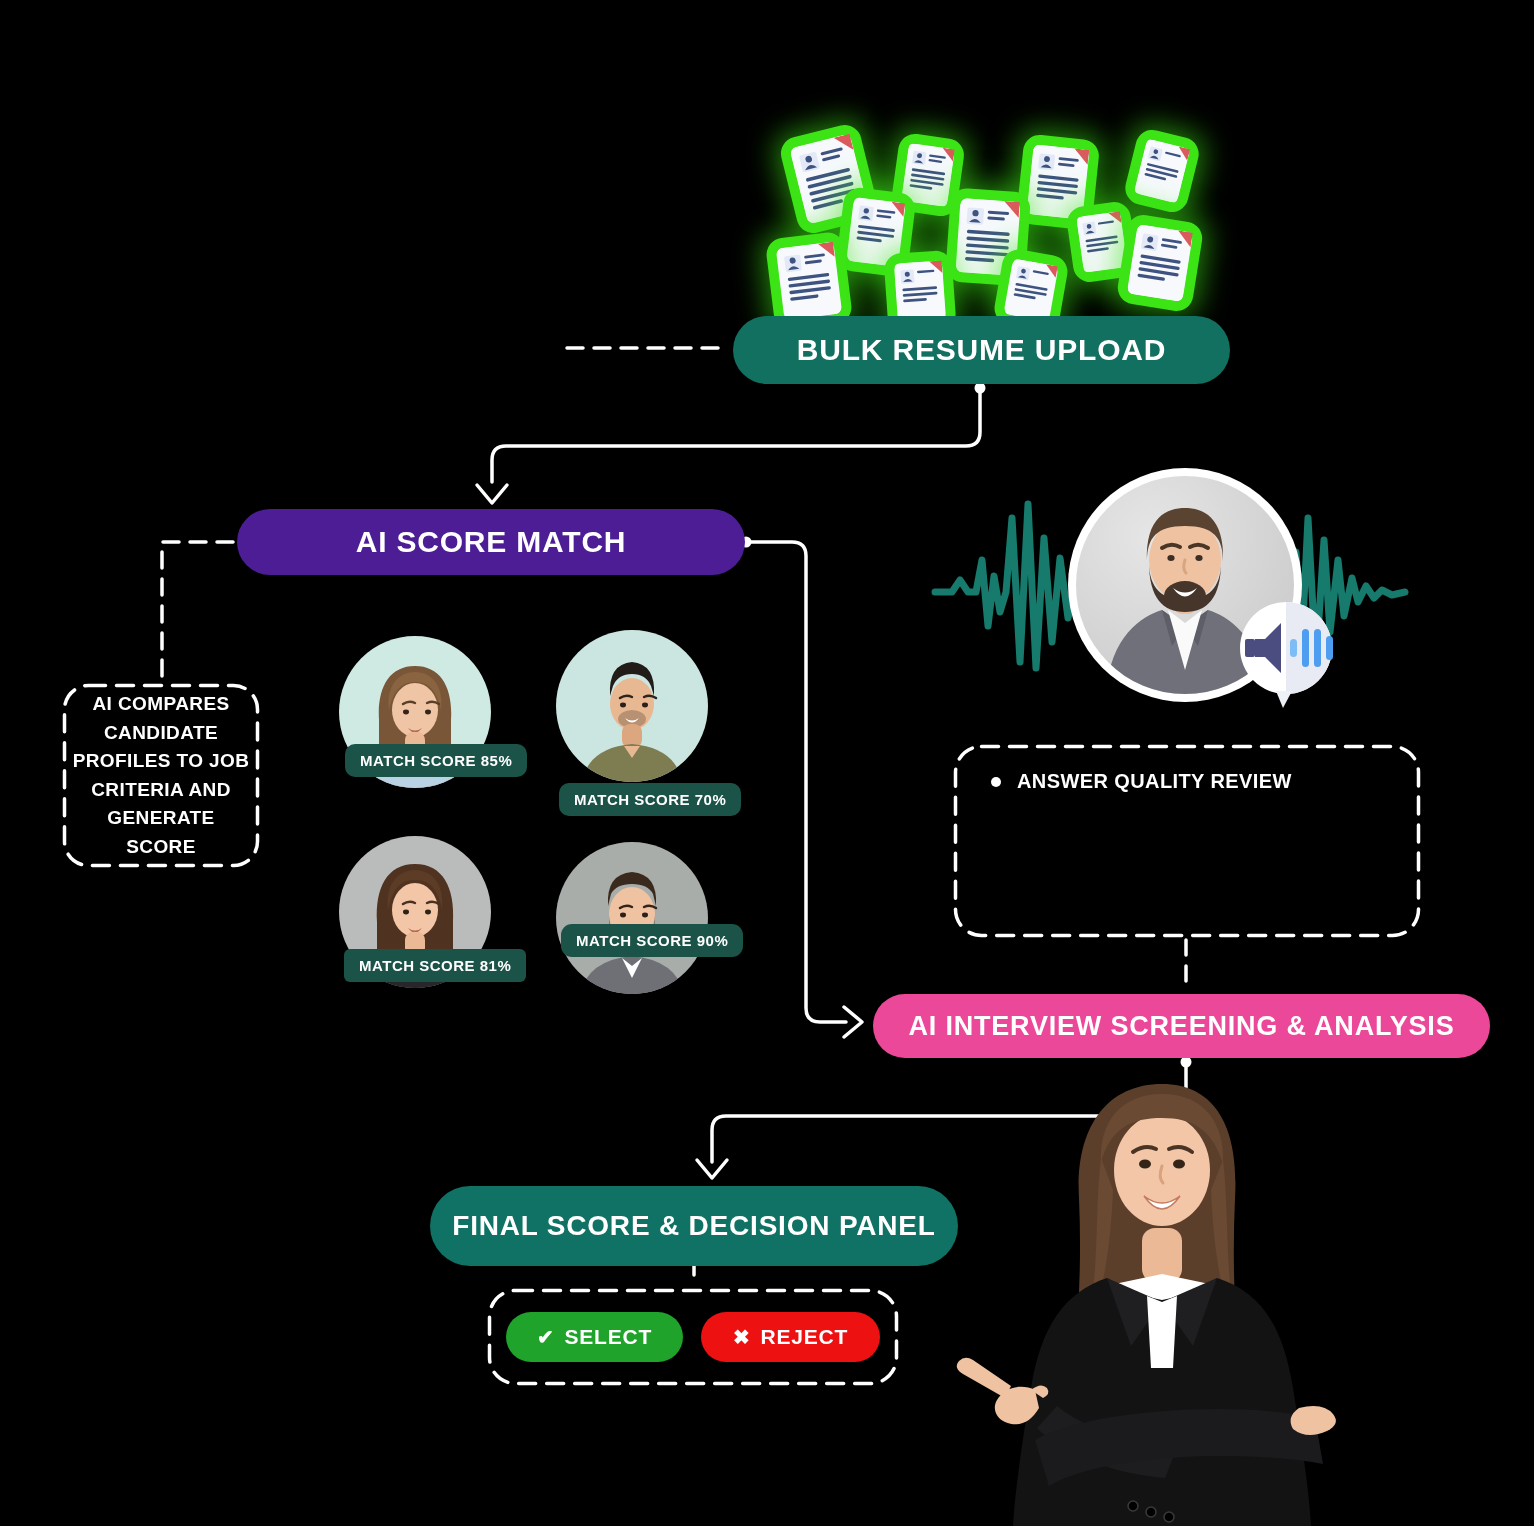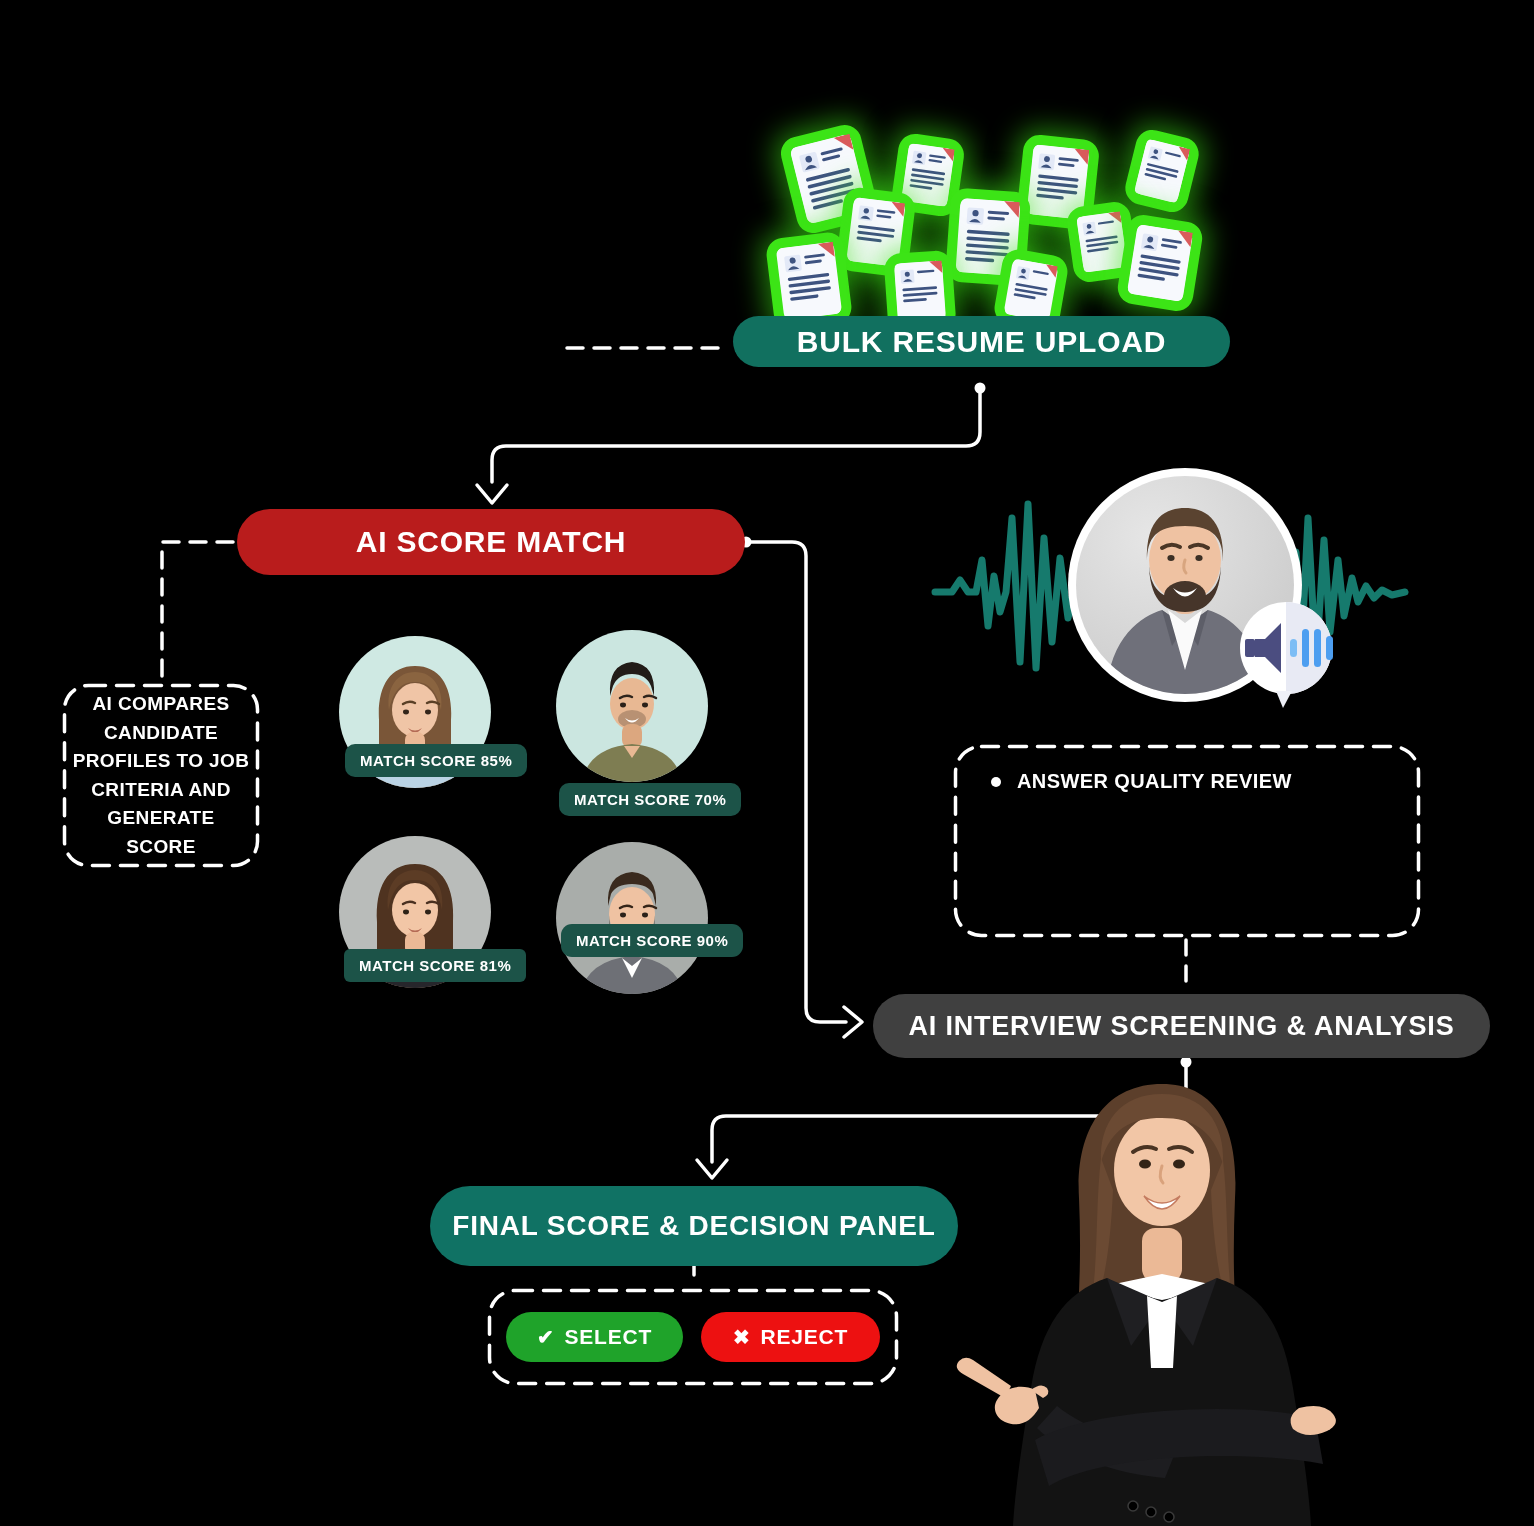--- a/index.html
+++ b/index.html
@@ -10,23 +10,23 @@
   svg{display:block}
   
   .connectors{position:absolute;left:0;top:0;z-index:1;}
   
   .pill{
     position:absolute;z-index:2;background:#0D7265;color:#fff;
     display:flex;align-items:center;justify-content:center;
     font-weight:800;letter-spacing:.8px;border-radius:40px;
     text-align:center;white-space:nowrap;
   }
-  .pill.bulk{left:733px;top:316px;width:497px;height:51px;font-size:30px;background:#11705F;}
-  .pill.score{left:237px;top:509px;width:508px;height:66px;font-size:30px;background:#b91c1c;}
-  .pill.interview{left:873px;top:994px;width:617px;height:64px;font-size:27px;background:#404040;}
+  .pill.bulk{left:733px;top:316px;width:497px;height:68px;font-size:30px;background:#11705F;}
+  .pill.score{left:237px;top:509px;width:508px;height:66px;font-size:30px;background:#4c1d95;}
+  .pill.interview{left:873px;top:994px;width:617px;height:64px;font-size:27px;background:#ec4899;}
   .pill.final{left:430px;top:1186px;width:528px;height:80px;font-size:28px;background:#107264;}
   
   .dashed-note{position:absolute;z-index:2;color:#fff;font-weight:700;}
   .dashed-note .bsvg{position:absolute;left:0;top:0;}
   .dashed-note .note-text{
     position:relative;z-index:2;width:100%;height:100%;
     display:flex;align-items:center;justify-content:center;
     text-align:center;letter-spacing:.4px;line-height:1.5;
   }
   .note-employer{left:325px;top:300px;width:240px;height:96px;font-size:20px;}

